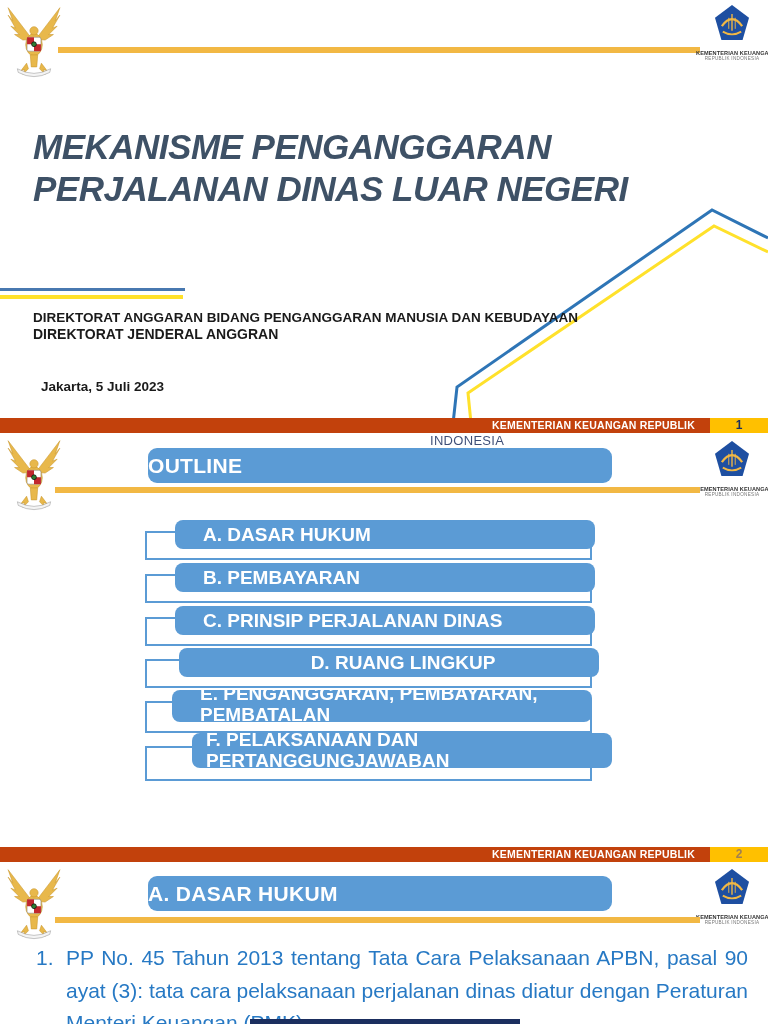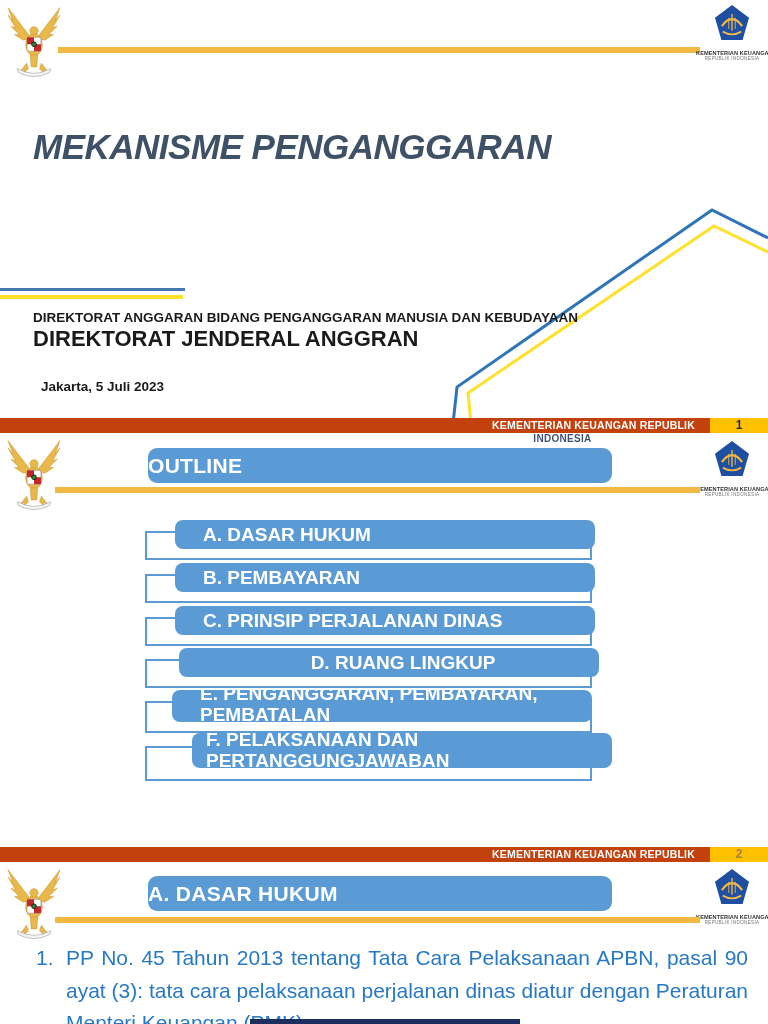--- a/index.html
+++ b/index.html
@@ -18,31 +18,31 @@
   .kemenkeu .l2{font-size:4.6px;color:#777;letter-spacing:.3px;white-space:nowrap;}
   .goldline{position:absolute;background:#F2B844;}
 
   
   .title{position:absolute;left:33px;top:126px;width:720px;
          font-size:35px;line-height:1.21;font-weight:bold;font-style:italic;
          color:#3E5166;letter-spacing:-0.5px;}
   .deco-line-blue{position:absolute;left:0;top:288px;width:185px;height:3px;background:#4878B0;}
   .deco-line-yellow{position:absolute;left:0;top:295px;width:183px;height:4px;background:#FFE12B;}
   .sub1{position:absolute;left:33px;top:310px;font-size:13.5px;font-weight:bold;color:#1a1a1a;}
-  .sub2{position:absolute;left:33px;top:326px;font-size:22px;font-weight:bold;color:#1a1a1a;}
+  .sub2{position:absolute;left:33px;top:326px;font-size:14px;font-weight:bold;color:#1a1a1a;}
   .date{position:absolute;left:41px;top:379px;font-size:13.5px;font-weight:bold;color:#1a1a1a;}
   .chevron{position:absolute;left:0;top:0;width:768px;height:433px;pointer-events:none;}
 
   .footerbar{position:absolute;left:0;width:710px;height:15px;background:#c2410c;
              color:#fff;font-size:10.5px;font-weight:bold;line-height:15px;
              text-align:right;padding-right:15px;box-sizing:border-box;letter-spacing:.2px;}
   .pagebox{position:absolute;left:710px;width:58px;height:15px;background:#FFC000;
            text-align:center;font-size:12px;font-weight:bold;line-height:15px;color:#1B2E5F;}
-  .footer-wrap{position:absolute;left:430px;top:433px;width:265px;text-align:center;
-               font-size:10px;font-weight:bold;color:#1B2E5F;opacity:.85;letter-spacing:.3px;}
+  .footer-wrap{position:absolute;left:430px;top:433px;width:265px;text-align:left;
+               font-size:13px;font-weight:normal;color:#1B2E5F;opacity:.85;letter-spacing:.3px;}
 
   
   .headbox{position:absolute;left:148px;width:464px;height:35px;background:#5B9BD5;
            border-radius:9px;color:#fff;font-weight:bold;
            font-size:21px;line-height:35px;letter-spacing:.3px;}
 
   
   .oitem{position:absolute;left:145px;width:450px;}
   .oitem .bracket{position:absolute;left:0;top:11px;width:447px;border:2px solid #5B9BD5;
                   background:transparent;box-sizing:border-box;}
@@ -103,20 +103,21 @@
       <div class="l2">REPUBLIK INDONESIA</div>
     </div>
 
     <svg class="chevron">
       <polyline points="452,433 457,387 712,210 768,238" fill="none" stroke="#2E75B6" stroke-width="3"></polyline>
       <polyline points="472,433 468,393 714,226 768,252" fill="none" stroke="#FFE12B" stroke-width="3"></polyline>
     </svg>
 
     <div class="title">
       <div>MEKANISME PENGANGGARAN</div>
+      <div>PERJALANAN DINAS LUAR NEGERI</div>
     </div>
 
     <div class="deco-line-blue"></div>
     <div class="deco-line-yellow"></div>
 
     <div class="sub1">DIREKTORAT ANGGARAN BIDANG PENGANGGARAN MANUSIA DAN KEBUDAYAAN</div>
     <div class="sub2">DIREKTORAT JENDERAL ANGGRAN</div>
     <div class="date">Jakarta, 5 Juli 2023</div>
 
     <div class="footerbar" style="top:418px;">KEMENTERIAN KEUANGAN REPUBLIK</div>

